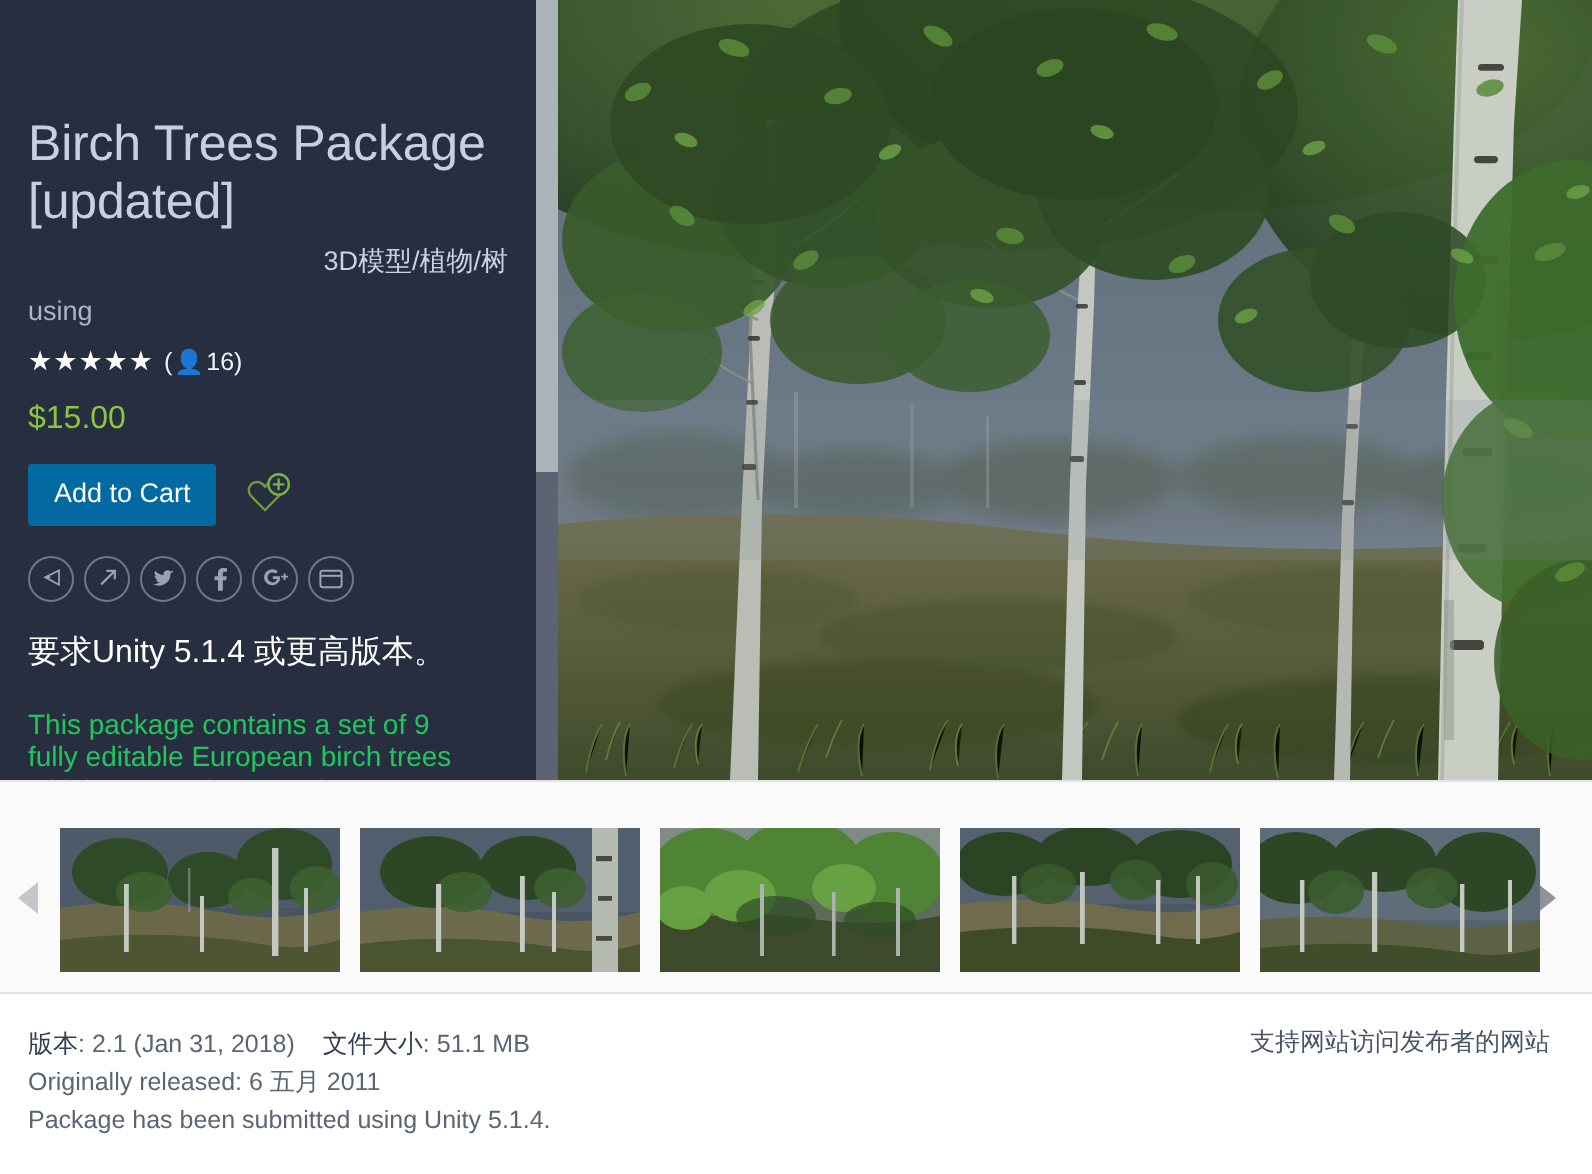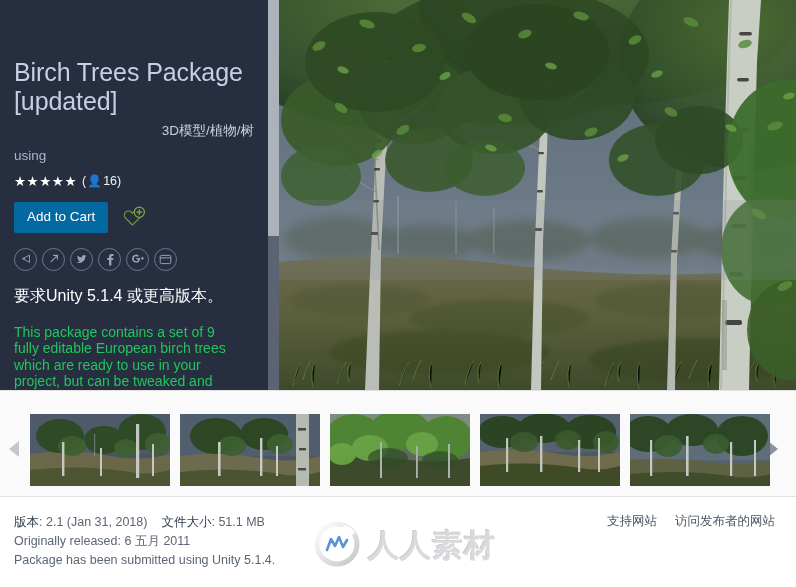--- a/index.html
+++ b/index.html
@@ -234,21 +234,20 @@
     line-height: 19px;
     color: #5b6675;
   }
   .meta .label { color: #33404f; }
   .meta .row { white-space: nowrap; }
   .meta .gap { display: inline-block; width: 14px; }
   .footer-links {
     position: absolute;
     right: 14px; top: 16px;
     display: flex;
-    gap: 18px;
     font-size: 12.5px;
     color: #4a5666;
   }
   .footer-links a {
     color: #4a5666;
     text-decoration: none;
     cursor: pointer;
   }
 
   
@@ -290,20 +289,21 @@
       <div class="rating-row">
         <span class="stars">★★★★★</span>
         <span class="rating-count">
           <span>(</span>
             <span class="person-glyph">👤</span>
             <span>16</span>
             <span>)</span>
         </span>
       </div>
 
+      <div class="price">$15.00</div>
 
       <div class="cta-row">
         <button class="add-to-cart">Add to Cart</button>
         <span class="wishlist-btn">
           <svg width="24" height="22" viewBox="0 0 24 22">
             <path d="M9.5 19 L2.6 12.1 a4.2 4.2 0 0 1 0-5.9 a4.2 4.2 0 0 1 5.9 0 L9.5 7.3 l1-1.1 a4.2 4.2 0 0 1 5.9 0 a4.2 4.2 0 0 1 0 5.9 Z" fill="none" stroke="#6f9a3a" stroke-width="1.2"></path>
             <circle cx="16.3" cy="6.2" r="5.1" fill="#262e3f" stroke="#7ab33f" stroke-width="1.2"></circle>
             <path d="M16.3 3.3 v5.8 M13.4 6.2 h5.8" stroke="#7ab33f" stroke-width="1.2"></path>
           </svg>
         </span>
@@ -718,32 +718,14 @@
       </div>
       <div class="row">Package has been submitted using Unity 5.1.4.</div>
     </div>
 
     <div class="footer-links">
       <a>支持网站</a>
       <a>访问发布者的网站</a>
     </div>
   </div>
 
-  <div class="watermark">
-    <span>
-      <svg width="50" height="50" viewBox="0 0 50 50">
-        <defs>
-          <linearGradient id="ring" x1="0" y1="0" x2="1" y2="1">
-            <stop offset="0%" stop-color="#ffffff"></stop>
-            <stop offset="45%" stop-color="#dfe2e5"></stop>
-            <stop offset="100%" stop-color="#b9bdc2"></stop>
-          </linearGradient>
-        </defs>
-        <circle cx="25" cy="25" r="20" fill="none" stroke="url(#ring)" stroke-width="5"></circle>
-        <path d="M40 13 A20 20 0 0 0 33 9" stroke="#ffffff" stroke-width="5" fill="none" stroke-linecap="round"></path>
-        <circle cx="25" cy="25" r="13.5" fill="#ffffff" opacity="0.55"></circle>
-        <path d="M15 31 L19 20 L23 27 L27 18 L31 28 L35 21" fill="none" stroke="#3f7fd0" stroke-width="2.6" stroke-linejoin="round" stroke-linecap="round"></path>
-      </svg>
-    </span>
-    <span class="wm-text">人人素材</span>
-  </div>
 
 </div>
 
 </body></html>

